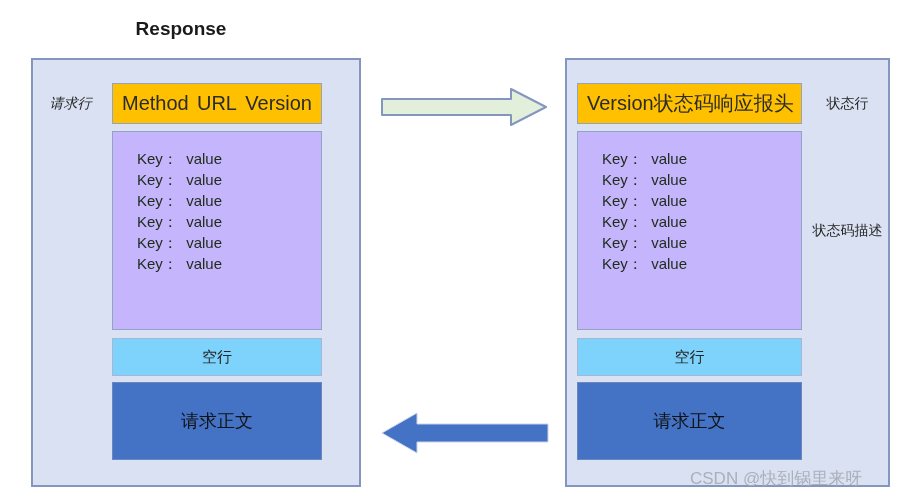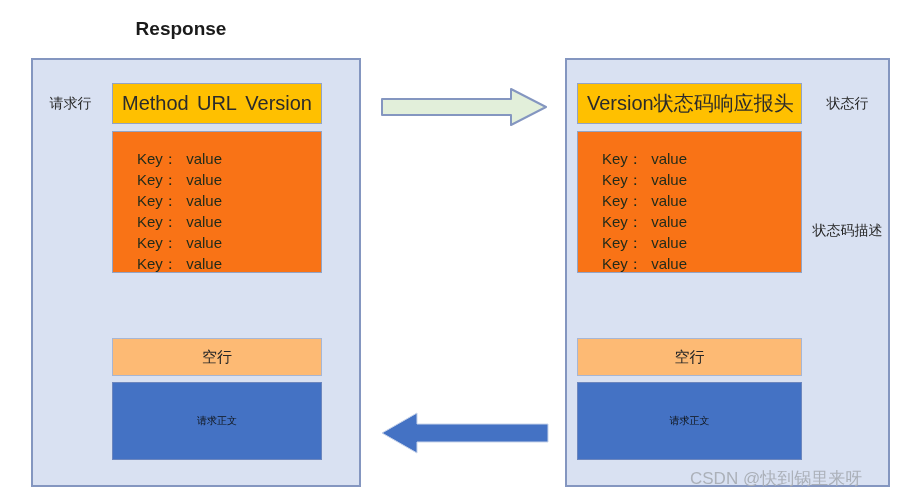--- a/index.html
+++ b/index.html
@@ -54,62 +54,62 @@
     display: flex;
     align-items: center;
     justify-content: space-between;
     padding: 0 9px;
     font-size: 20px;
     color: #2b2b2b;
   }
   .orange-box span { white-space: nowrap; }
 
   .green-box {
-    top: 71px; height: 142px;
-    background: #f97316;
+    top: 71px; height: 199px;
+    background: #c4b5fd;
     padding: 16px 0 12px 24px;
     font-size: 15px;
     color: #1f2a1a;
   }
   .green-box .kv {
     line-height: 21px;
     white-space: pre;
   }
 
   .peach-box {
     top: 278px; height: 38px;
-    background: #fdba74;
+    background: #7dd3fc;
     border-color: #A7B6D4;
     display: flex;
     align-items: center;
     justify-content: center;
     font-size: 15px;
   }
 
   .blue-box {
     top: 322px; height: 78px;
     background: #4472C4;
     border-color: #6C86BE;
     display: flex;
     align-items: center;
     justify-content: center;
-    font-size: 10px;
+    font-size: 18px;
     color: #101418;
   }
 
   .side-label {
     position: absolute;
     font-size: 14px;
     color: #262626;
     display: flex;
     align-items: center;
     justify-content: center;
     white-space: nowrap;
   }
-  .request-panel .side-label  { left: 0;     width: 75px; }
+  .request-panel .side-label  { left: 0;     width: 75px; font-style: italic; }
   .response-panel .side-label { left: 238px; width: 85px; }
   .line-label    { top: 23px; height: 41px; }
   .headers-label { top: 71px; height: 199px; }
 
   .arrow {
     position: absolute;
     width: 170px;
     height: 44px;
   }
   .arrow-top    { left: 380px; top: 85px; }

